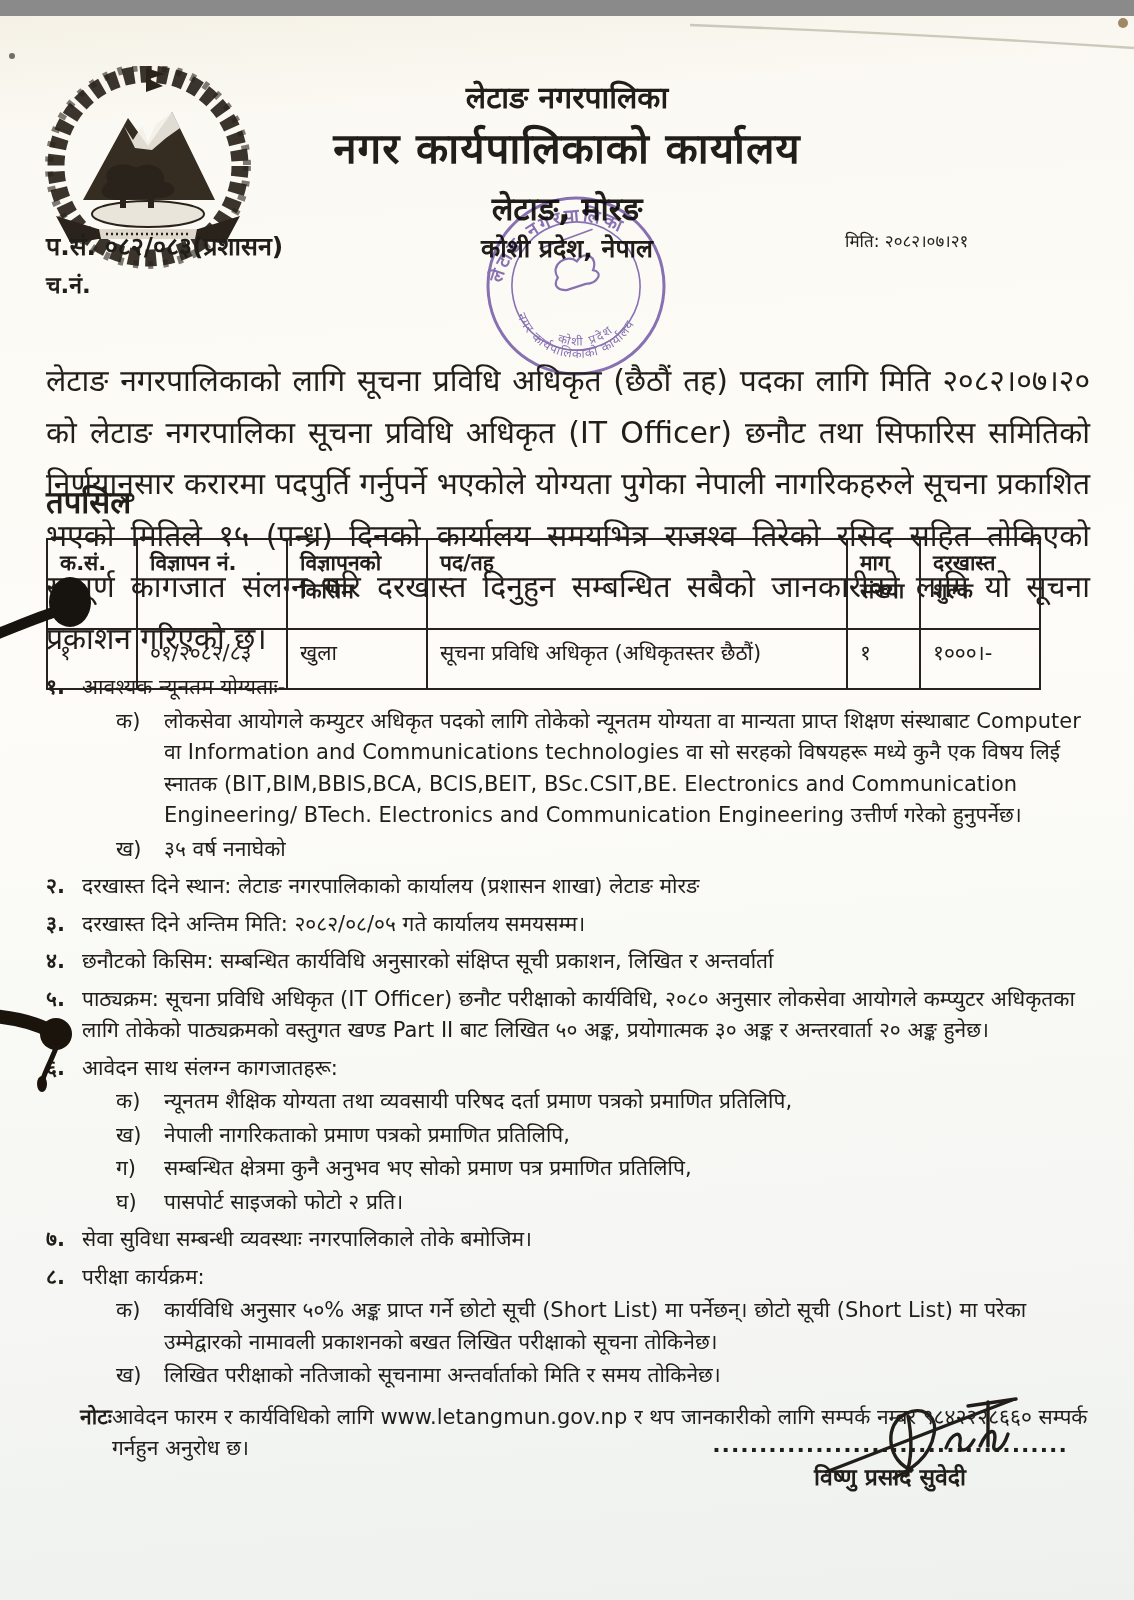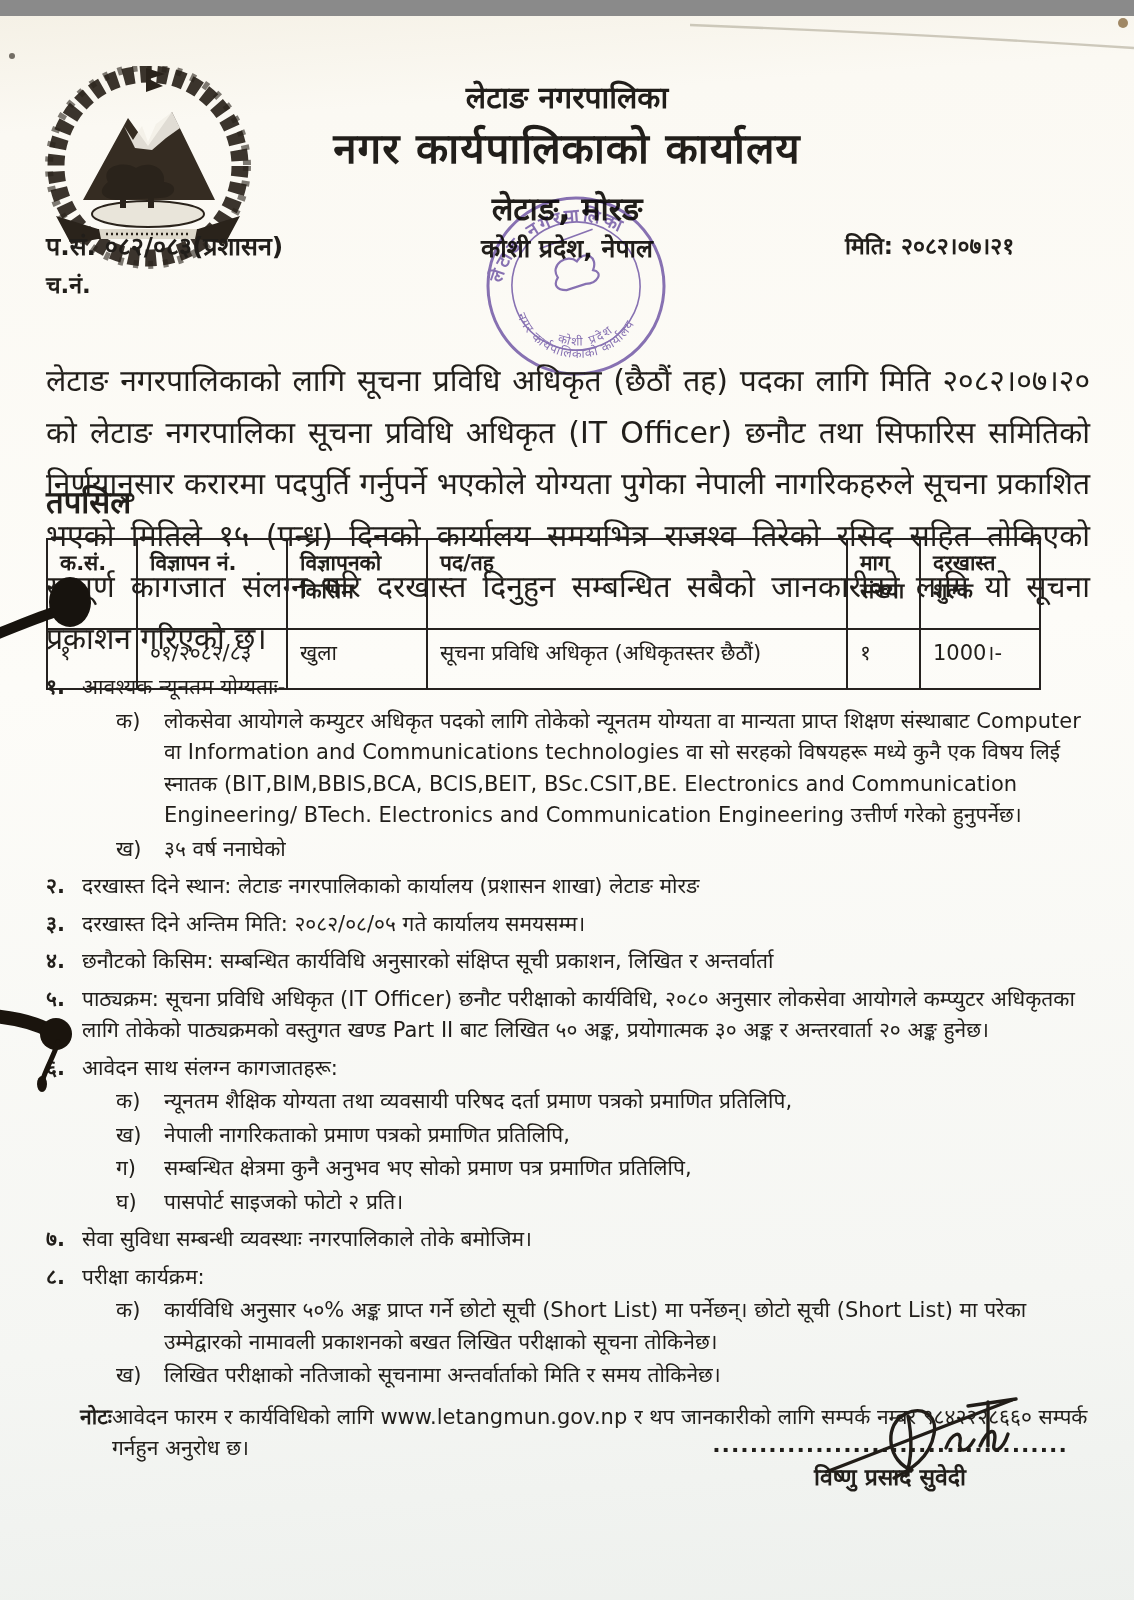--- a/index.html
+++ b/index.html
@@ -10,21 +10,21 @@
     color:#211e1a; overflow:hidden;
   }
   .abs { position:absolute; }
   .ctr { left:0; right:0; text-align:center; }
   .h-muni   { top:60px;  font-size:30px; font-weight:600; }
   .h-office { top:102px; font-size:42px; font-weight:700; letter-spacing:1px; }
   .h-place  { top:170px; font-size:32px; font-weight:700; }
   .h-prov   { top:214px; font-size:25px; font-weight:600; }
   .ref1 { top:212px; left:46px; font-size:25px; font-weight:600; }
   .ref2 { top:252px; left:46px; font-size:23px; font-weight:600; }
-  .date { top:213px; left:845px; font-size:23px; font-weight:700; }
+  .date { top:213px; left:845px; font-size:17px; font-weight:400; }
   .title-row { top:283px; }
   .title-row span {
     display:inline-block; font-size:23px; font-weight:700;
     border-bottom:2.5px solid #25211c; padding-bottom:4px;
   }
   .body-par {
     top:339px; left:46px; width:1044px;
     font-size:30px; line-height:1.72; text-align:justify;
   }
   .tapasil { top:464px; left:46px; font-size:31px; font-weight:700; text-underline-offset:4px; }
@@ -127,21 +127,21 @@
       <th>पद/तह</th>
       <th>माग संख्या</th>
       <th>दरखास्त शुल्क</th>
     </tr>
     <tr>
       <td>१</td>
       <td>०१/२०८२/८३</td>
       <td>खुला</td>
       <td>सूचना प्रविधि अधिकृत (अधिकृतस्तर छैठौं)</td>
       <td>१</td>
-      <td>1000।-</td>
+      <td>१०००।-</td>
     </tr>
   </tbody>
     </table>
 
   <div class="abs list">
 
     <div class="item">
       <span class="item-num">१.</span>
       <span class="item-text">आवश्यक न्यूनतम योग्यताः-</span>
     </div>

